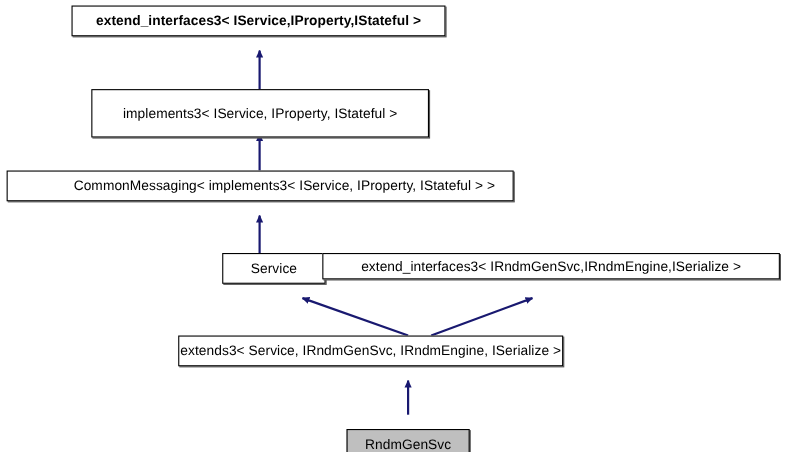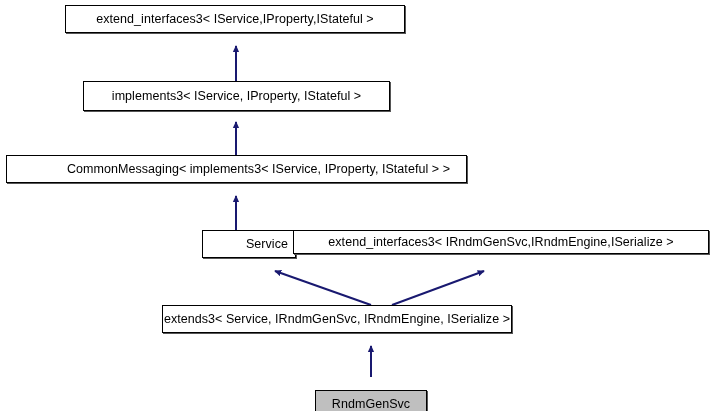--- a/index.html
+++ b/index.html
@@ -64,30 +64,30 @@
         <path d="M 236 81 L 236 46" marker-end="url(#uml-arrow)"></path>
         <path d="M 236 155 L 236 122" marker-end="url(#uml-arrow)"></path>
         <path d="M 236 230 L 236 196" marker-end="url(#uml-arrow)"></path>
         <path d="M 371 305 L 275 271" marker-end="url(#uml-arrow)"></path>
         <path d="M 392 305 L 484 271" marker-end="url(#uml-arrow)"></path>
         <path d="M 371 377 L 371 346" marker-end="url(#uml-arrow)"></path>
       </g>
   </svg>
 
   <div id="nodes">
-      <div class="node" style="left: 65px; top: 5px; width: 340px; height: 28px;">
+      <div class="node" style="left: 65px; top: 5px; width: 340px; height: 28px; font-weight: bold;">
         <span class="node-label">extend_interfaces3&lt; IService,IProperty,IStateful &gt;</span>
       </div>
-      <div class="node" style="left: 83px; top: 81px; width: 307px; height: 30px;">
+      <div class="node" style="left: 83px; top: 81px; width: 307px; height: 44px;">
         <span class="node-label">implements3&lt; IService, IProperty, IStateful &gt;</span>
       </div>
       <div class="node" style="left: 6px; top: 155px; width: 461px; height: 28px; padding-left: 44px;">
         <span class="node-label">CommonMessaging&lt; implements3&lt; IService, IProperty, IStateful &gt; &gt;</span>
       </div>
-      <div class="node" style="left: 202px; top: 230px; width: 94px; height: 28px; justify-content: flex-end;">
+      <div class="node" style="left: 202px; top: 230px; width: 94px; height: 28px;">
         <span class="node-label">Service</span>
       </div>
       <div class="node" style="left: 293px; top: 230px; width: 416px; height: 24px;">
         <span class="node-label">extend_interfaces3&lt; IRndmGenSvc,IRndmEngine,ISerialize &gt;</span>
       </div>
       <div class="node" style="left: 162px; top: 305px; width: 350px; height: 28px;">
         <span class="node-label">extends3&lt; Service, IRndmGenSvc, IRndmEngine, ISerialize &gt;</span>
       </div>
       <div class="node highlight" style="left: 315px; top: 377px; width: 112px; height: 28px;">
         <span class="node-label">RndmGenSvc</span>

